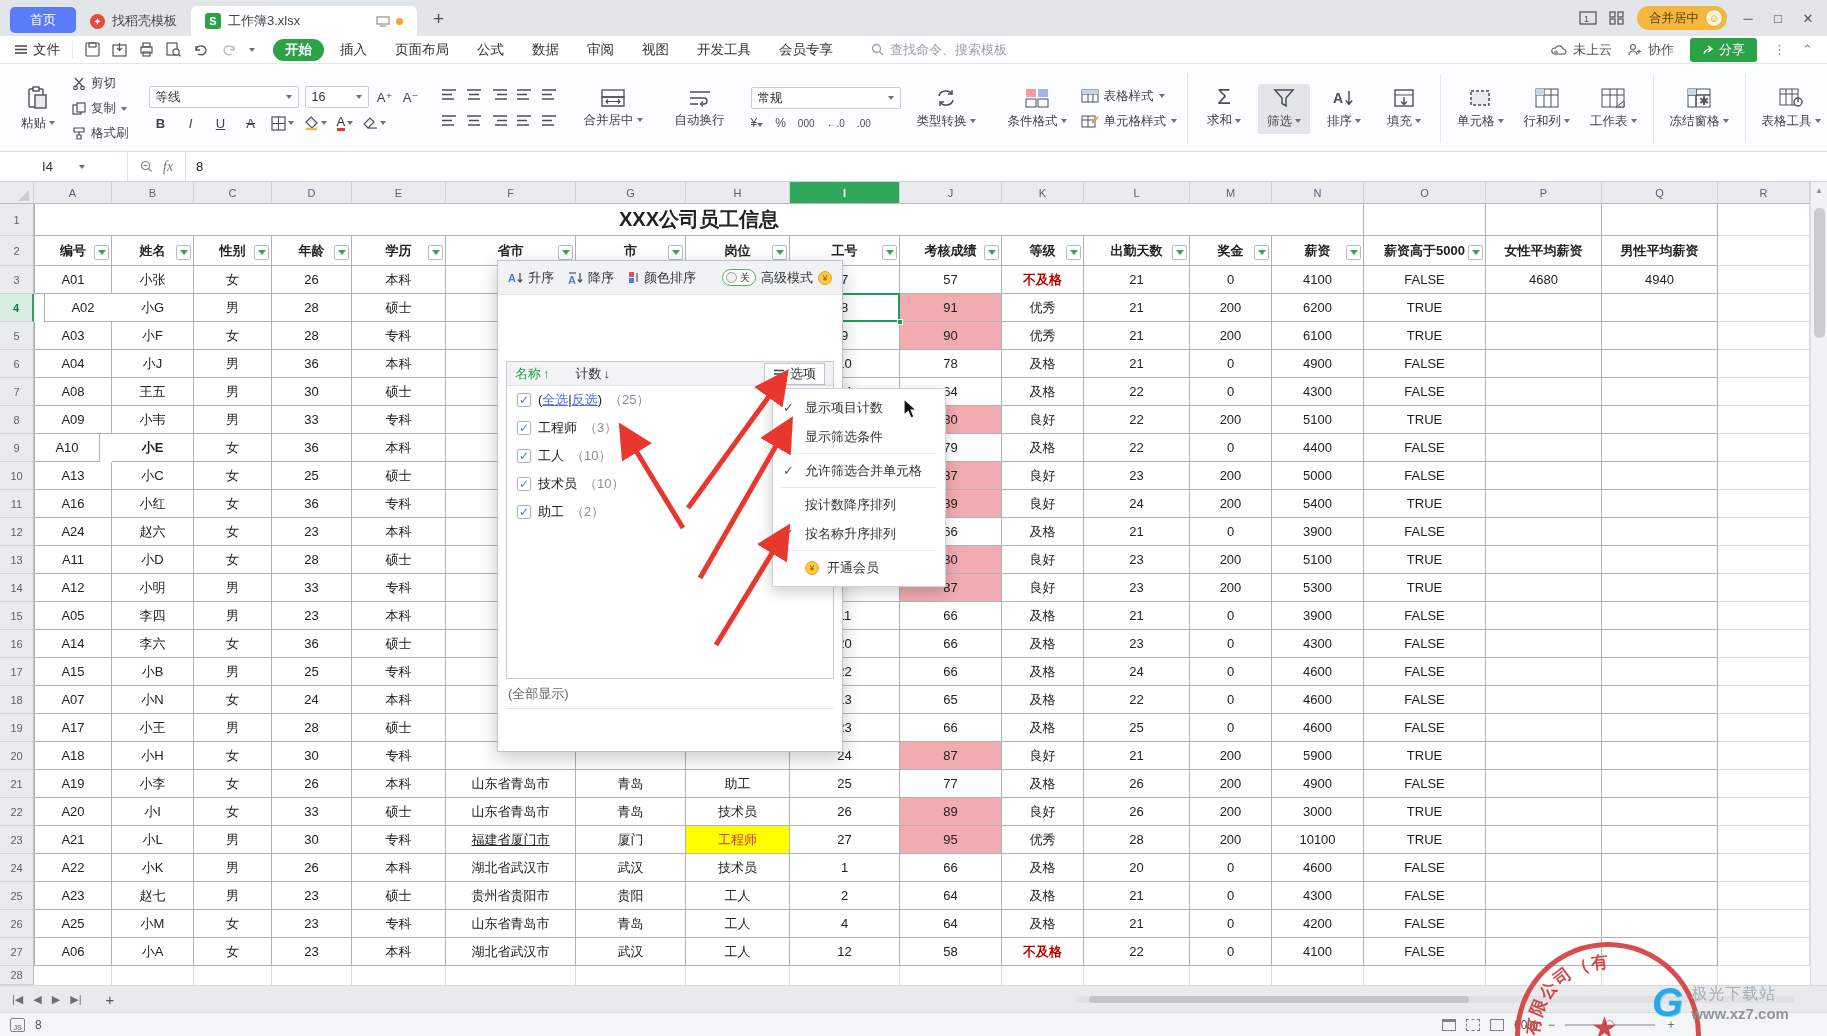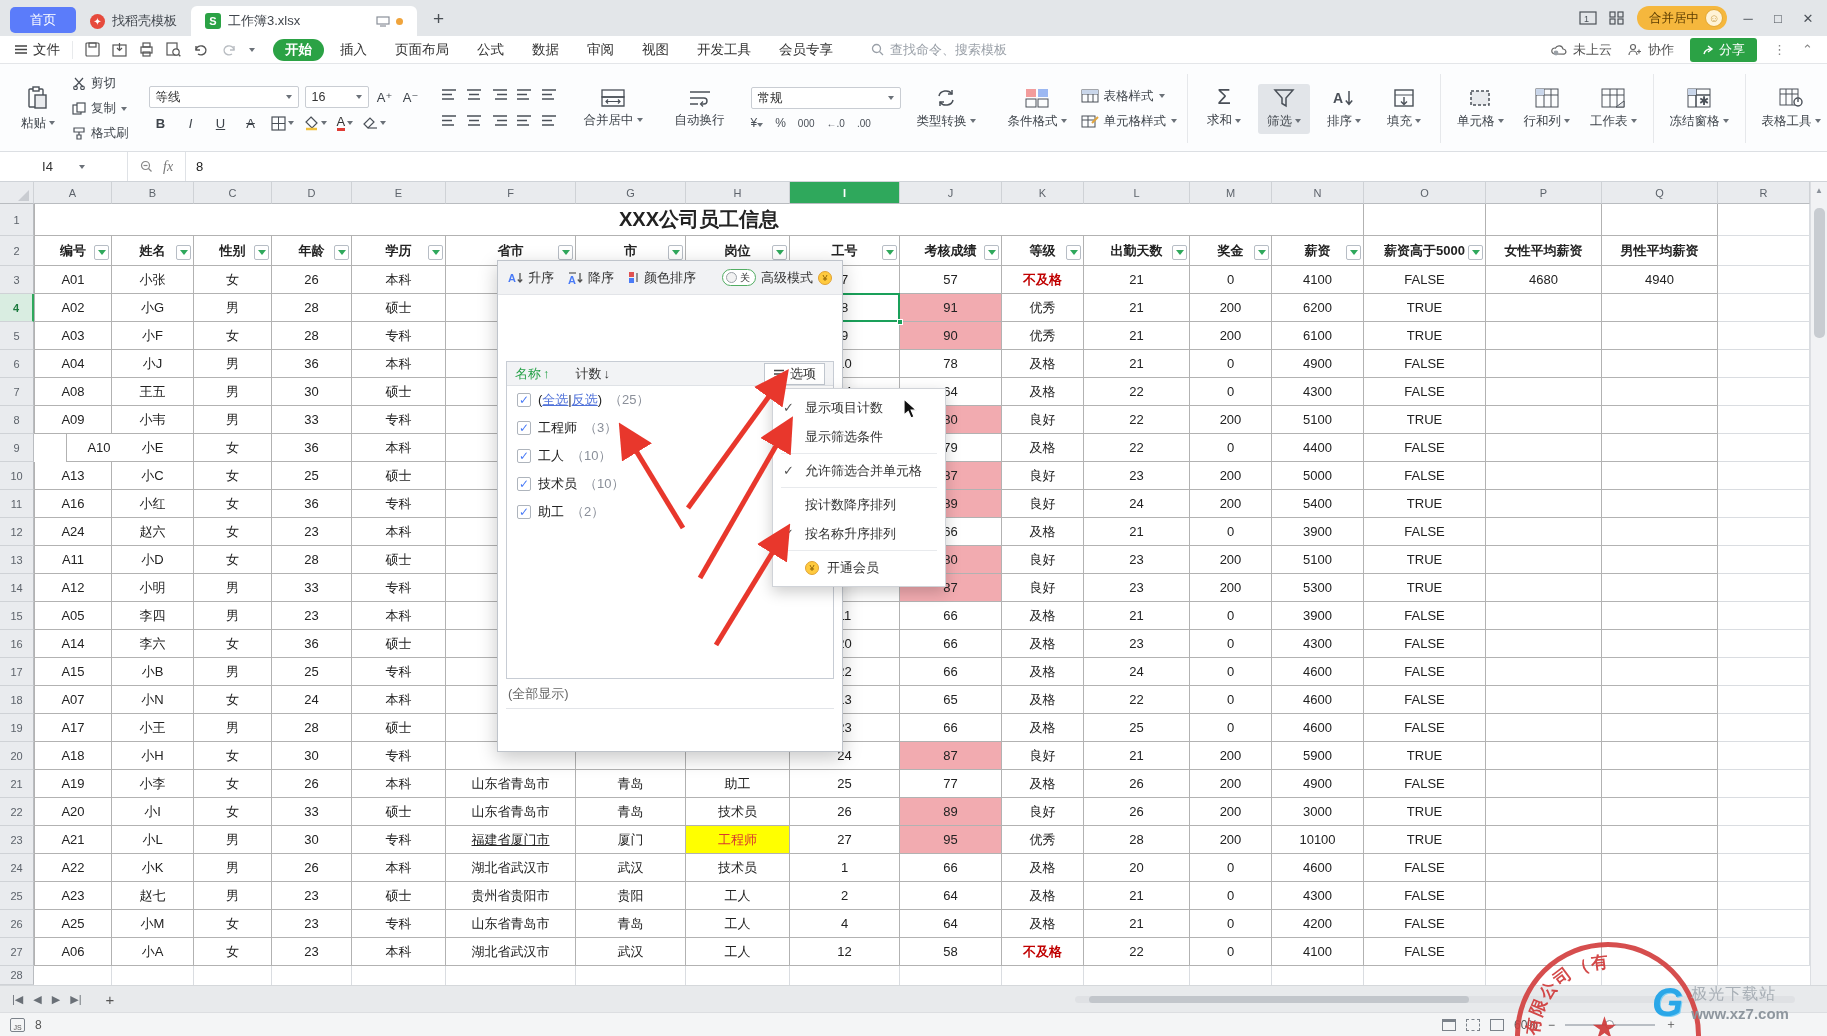--- a/index.html
+++ b/index.html
@@ -785,21 +785,21 @@
       <div class="c" style="left: 790px; top: 84px; width: 110px; height: 28px;">7</div>
       <div class="c" style="left: 900px; top: 84px; width: 102px; height: 28px;">57</div>
       <div class="c" style="left: 1002px; top: 84px; width: 82px; height: 28px; color: rgb(192, 0, 0); font-weight: bold;">不及格</div>
       <div class="c" style="left: 1084px; top: 84px; width: 106px; height: 28px;">21</div>
       <div class="c" style="left: 1190px; top: 84px; width: 82px; height: 28px;">0</div>
       <div class="c" style="left: 1272px; top: 84px; width: 92px; height: 28px;">4100</div>
       <div class="c" style="left: 1364px; top: 84px; width: 122px; height: 28px;">FALSE</div>
       <div class="c" style="left: 1486px; top: 84px; width: 116px; height: 28px;">4680</div>
       <div class="c" style="left: 1602px; top: 84px; width: 116px; height: 28px;">4940</div>
       <div class="c c-light" style="left: 1718px; top: 84px; width: 92px; height: 28px;"></div>
-      <div class="c" style="left: 34px; top: 112px; width: 78px; height: 28px; border-left: 1px solid rgb(178, 178, 178); text-align: center;">A02</div>
+      <div class="c" style="left: 44px; top: 112px; width: 78px; height: 28px; border-left: 1px solid rgb(178, 178, 178); text-align: center;">A02</div>
       <div class="c" style="left: 112px; top: 112px; width: 82px; height: 28px;">小G</div>
       <div class="c" style="left: 194px; top: 112px; width: 78px; height: 28px;">男</div>
       <div class="c" style="left: 272px; top: 112px; width: 80px; height: 28px;">28</div>
       <div class="c" style="left: 352px; top: 112px; width: 94px; height: 28px;">硕士</div>
       <div class="c" style="left: 446px; top: 112px; width: 130px; height: 28px;"></div>
       <div class="c" style="left: 576px; top: 112px; width: 110px; height: 28px;"></div>
       <div class="c" style="left: 686px; top: 112px; width: 104px; height: 28px;"></div>
       <div class="c" style="left: 790px; top: 112px; width: 110px; height: 28px;">8</div>
       <div class="c" style="left: 900px; top: 112px; width: 102px; height: 28px; background: rgb(242, 171, 176);">91</div>
       <div class="c" style="left: 1002px; top: 112px; width: 82px; height: 28px;">优秀</div>
@@ -875,22 +875,22 @@
       <div class="c" style="left: 790px; top: 224px; width: 110px; height: 28px;"></div>
       <div class="c" style="left: 900px; top: 224px; width: 102px; height: 28px; background: rgb(242, 171, 176);">80</div>
       <div class="c" style="left: 1002px; top: 224px; width: 82px; height: 28px;">良好</div>
       <div class="c" style="left: 1084px; top: 224px; width: 106px; height: 28px;">22</div>
       <div class="c" style="left: 1190px; top: 224px; width: 82px; height: 28px;">200</div>
       <div class="c" style="left: 1272px; top: 224px; width: 92px; height: 28px;">5100</div>
       <div class="c" style="left: 1364px; top: 224px; width: 122px; height: 28px;">TRUE</div>
       <div class="c" style="left: 1486px; top: 224px; width: 116px; height: 28px;"></div>
       <div class="c" style="left: 1602px; top: 224px; width: 116px; height: 28px;"></div>
       <div class="c c-light" style="left: 1718px; top: 224px; width: 92px; height: 28px;"></div>
-      <div class="c" style="left: 34px; top: 252px; width: 66px; height: 28px; border-left: 1px solid rgb(178, 178, 178); margin-left: 32px;">A10</div>
-      <div class="c" style="left: 112px; top: 252px; width: 82px; height: 28px;">小E</div>
+      <div class="c" style="left: 34px; top: 252px; width: 66px; height: 28px; border-left: 1px solid rgb(178, 178, 178);">A10</div>
+      <div class="c" style="left: 112px; top: 252px; width: 82px; height: 28px; font-weight: bold;">小E</div>
       <div class="c" style="left: 194px; top: 252px; width: 78px; height: 28px;">女</div>
       <div class="c" style="left: 272px; top: 252px; width: 80px; height: 28px;">36</div>
       <div class="c" style="left: 352px; top: 252px; width: 94px; height: 28px;">本科</div>
       <div class="c" style="left: 446px; top: 252px; width: 130px; height: 28px;"></div>
       <div class="c" style="left: 576px; top: 252px; width: 110px; height: 28px;"></div>
       <div class="c" style="left: 686px; top: 252px; width: 104px; height: 28px;"></div>
       <div class="c" style="left: 790px; top: 252px; width: 110px; height: 28px;"></div>
       <div class="c" style="left: 900px; top: 252px; width: 102px; height: 28px;">79</div>
       <div class="c" style="left: 1002px; top: 252px; width: 82px; height: 28px;">及格</div>
       <div class="c" style="left: 1084px; top: 252px; width: 106px; height: 28px;">22</div>

